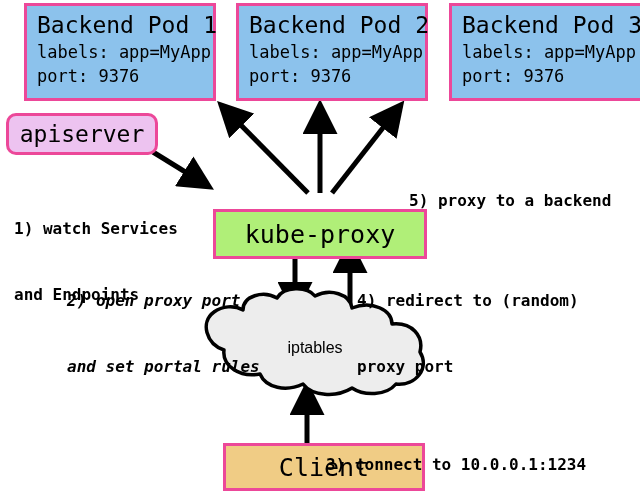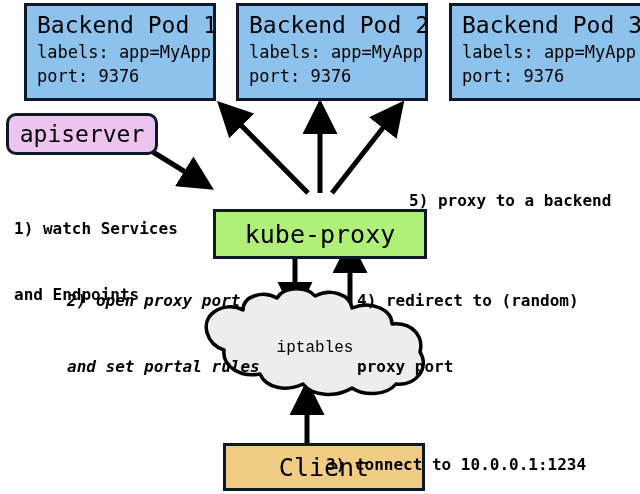--- a/index.html
+++ b/index.html
@@ -13,21 +13,21 @@
   #canvas {
     position: relative;
     width: 640px;
     height: 494px;
     background: #ffffff;
     overflow: hidden;
   }
   .node {
     position: absolute;
     box-sizing: border-box;
-    border: 3px solid #0f172a;
+    border: 3px solid #ec4899;
     display: flex;
     flex-direction: column;
     justify-content: center;
     z-index: 5;
   }
   .pod {
     background: #8cc2ec;
     padding: 2px 10px 4px 10px;
     justify-content: flex-start;
   }
@@ -75,21 +75,21 @@
     justify-content: center;
   }
   .client-label {
     font-family: "DejaVu Sans Mono", monospace;
     font-size: 25px;
     color: #000;
     white-space: nowrap;
   }
   .cloud-label {
     position: absolute;
-    font-family: Liberation Mono, monospace;
+    font-family: Liberation Sans, sans-serif;
     font-size: 16px;
     color: #000;
     white-space: nowrap;
     text-align: center;
     z-index: 6;
   }
   .step {
     position: absolute;
     font-family: "DejaVu Sans Mono", monospace;
     font-weight: bold;

